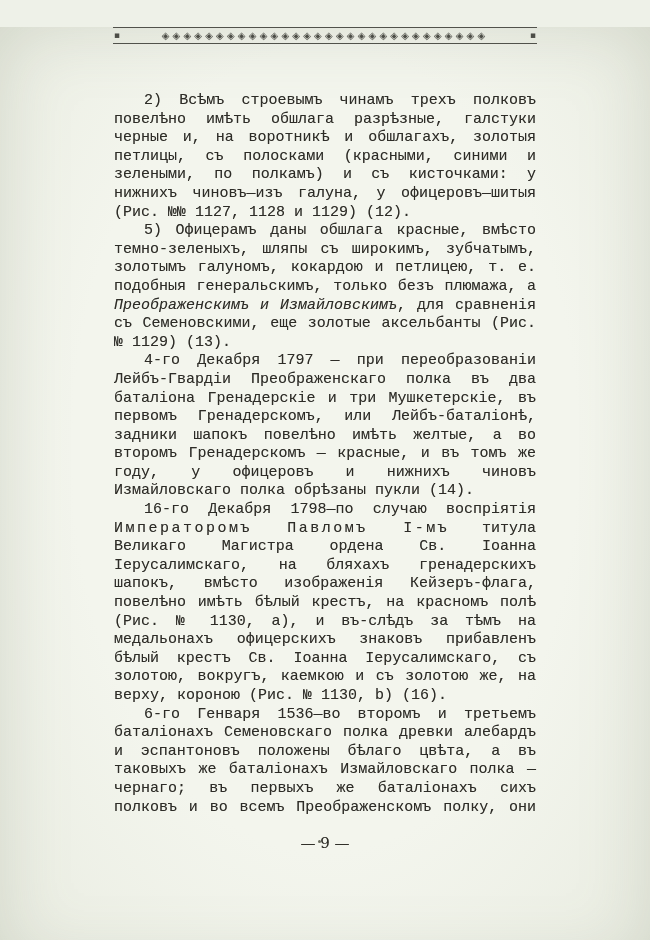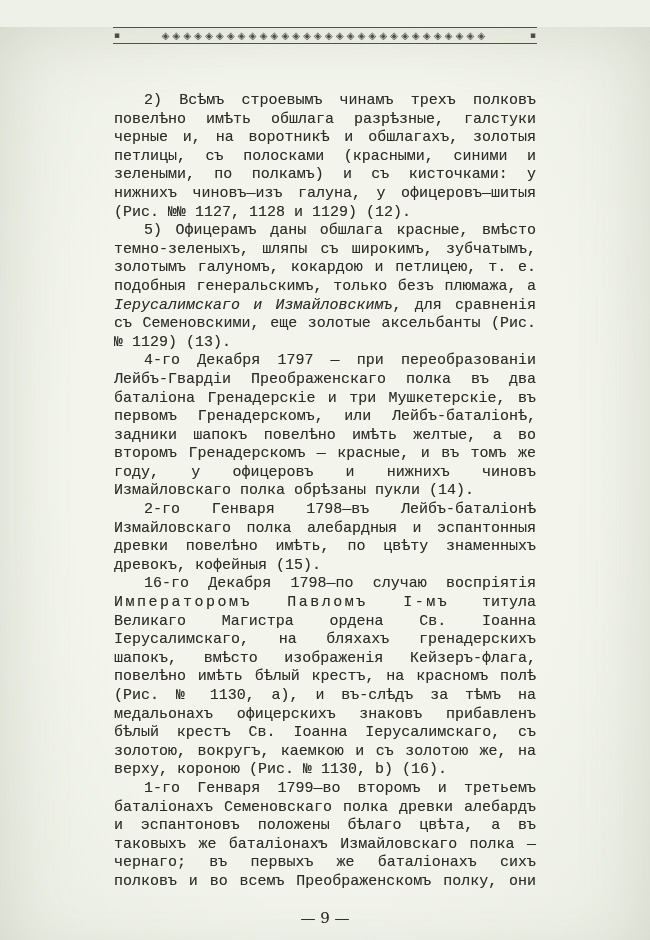--- a/index.html
+++ b/index.html
@@ -90,37 +90,34 @@
     <span class="end">▪</span>
   </div>
 
   <div class="text-block">
 
     <p>
       <span>2) Всѣмъ строевымъ чинамъ трехъ полковъ повелѣно имѣть обшлага разрѣзные, галстуки черные и, на воротникѣ и обшлагахъ, золотыя петлицы, съ полосками (красными, синими и зелеными, по полкамъ) и съ кисточками: у нижнихъ чиновъ—изъ галуна, у офицеровъ—шитыя (Рис. №№ 1127, 1128 и 1129) (12).</span>
     </p>
 
     <p>
-      <span>5) Офицерамъ даны обшлага красные, вмѣсто темно-зеленыхъ, шляпы съ широкимъ, зубчатымъ, золотымъ галуномъ, кокардою и петлицею, т. е. подобныя генеральскимъ, только безъ плюмажа, а </span><span class="seg-italic">Іерусалимскаго и Измайловскимъ</span><span>, для сравненія съ Семеновскими, еще золотые аксельбанты (Рис. № 1129) (13).</span>
+      <span>5) Офицерамъ даны обшлага красные, вмѣсто темно-зеленыхъ, шляпы съ широкимъ, зубчатымъ, золотымъ галуномъ, кокардою и петлицею, т. е. подобныя генеральскимъ, только безъ плюмажа, а </span><span class="seg-italic">Преображенскимъ и Измайловскимъ</span><span>, для сравненія съ Семеновскими, еще золотые аксельбанты (Рис. № 1129) (13).</span>
     </p>
 
     <p>
       <span>4-го Декабря 1797 — при переобразованіи Лейбъ-Гвардіи Преображенскаго полка въ два баталіона Гренадерскіе и три Мушкетерскіе, въ первомъ Гренадерскомъ, или Лейбъ-баталіонѣ, задники шапокъ повелѣно имѣть желтые, а во второмъ Гренадерскомъ — красные, и въ томъ же году, у офицеровъ и нижнихъ чиновъ Измайловскаго полка обрѣзаны пукли (14).</span>
     </p>
 
-    <p>
-      <span>2-го Генваря 1798—въ Лейбъ-баталіонѣ Измайловскаго полка алебардныя и эспантонныя древки повелѣно имѣть, по цвѣту знаменныхъ древокъ, кофейныя (15).</span>
-    </p>
 
     <p>
       <span>16-го Декабря 1798—по случаю воспріятія </span><span class="seg-spaced">Императоромъ Павломъ I-мъ</span><span> титула Великаго Магистра ордена Св. Іоанна Іерусалимскаго, на бляхахъ гренадерскихъ шапокъ, вмѣсто изображенія Кейзеръ-флага, повелѣно имѣть бѣлый крестъ, на красномъ полѣ (Рис. № 1130, а), и въ-слѣдъ за тѣмъ на медальонахъ офицерскихъ знаковъ прибавленъ бѣлый крестъ Св. Іоанна Іерусалимскаго, съ золотою, вокругъ, каемкою и съ золотою же, на верху, короною (Рис. № 1130, b) (16).</span>
     </p>
 
     <p class="justify-last">
-      <span>1-го Генваря 1799—во второмъ и третьемъ баталіонахъ Семеновскаго полка древки алебардъ и эспантоновъ положены бѣлаго цвѣта, а въ таковыхъ же баталіонахъ Измайловскаго полка — чернаго; въ первыхъ же баталіонахъ сихъ полковъ и во всемъ Преображенскомъ полку, они</span>
+      <span>6-го Генваря 1536—во второмъ и третьемъ баталіонахъ Семеновскаго полка древки алебардъ и эспантоновъ положены бѣлаго цвѣта, а въ таковыхъ же баталіонахъ Измайловскаго полка — чернаго; въ первыхъ же баталіонахъ сихъ полковъ и во всемъ Преображенскомъ полку, они</span>
     </p>
 
   </div>
 
   <div class="page-number">— 9 —</div>
 
   <div class="speck"></div>
 
 </div>
 

